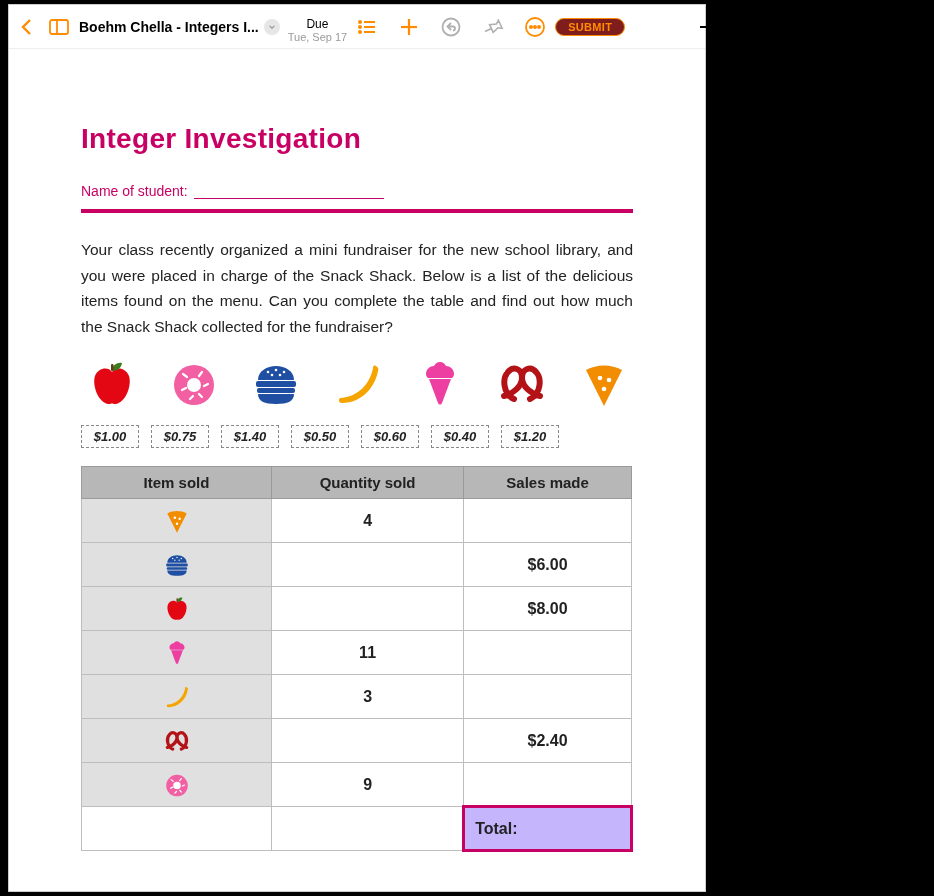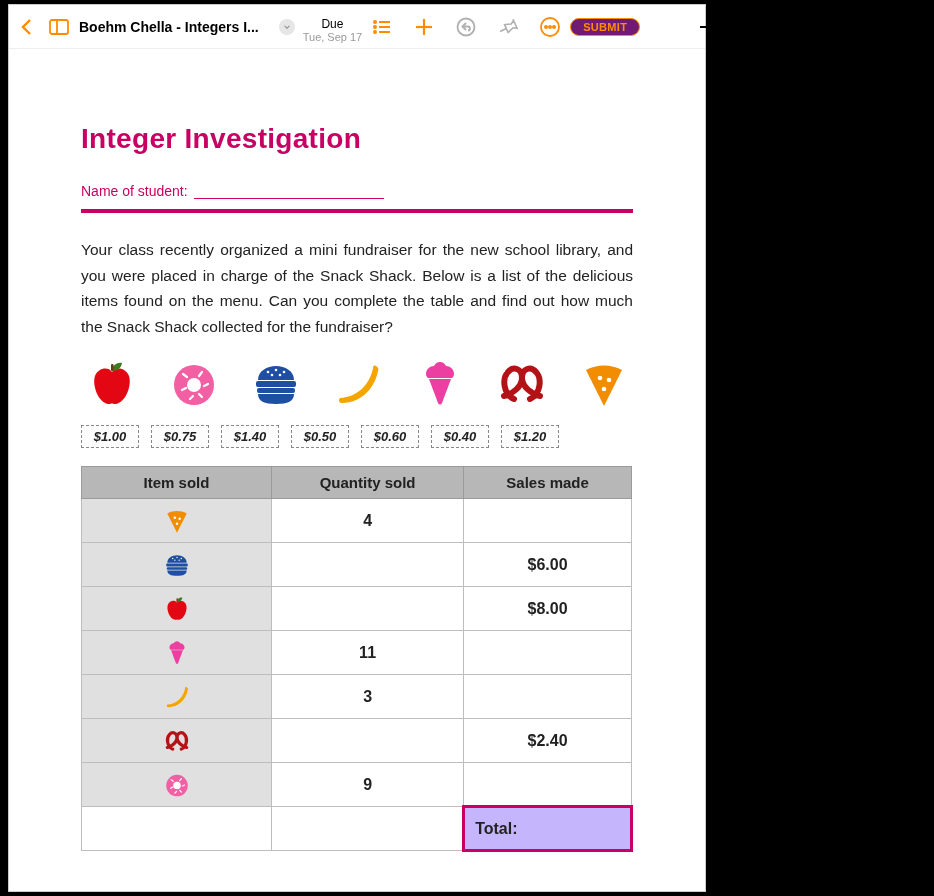--- a/index.html
+++ b/index.html
@@ -25,28 +25,28 @@
     height: 44px;
     display: flex;
     align-items: center;
     padding: 0 6px;
     gap: 8px;
     border-bottom: 1px solid #eee;
   }
   .tb-icon { width: 24px; height: 24px; display:flex; align-items:center; justify-content:center; color:#ff8c00; }
   .tb-icon.grey { color:#b0b0b0; }
   .tb-spacer { width: 2px; }
-  .title-block { display:flex; align-items:center; gap:20px; }
+  .title-block { display:flex; align-items:center; gap:5px; }
   .doc-title { font-weight:700; font-size:14px; color:#000; white-space:nowrap; max-width:180px; overflow:hidden; text-overflow:ellipsis;}
   .chev { width:16px; height:16px; border-radius:50%; background:#e6e6e6; display:flex; align-items:center; justify-content:center; color:#888; }
   .due-block { display:flex; flex-direction:column; align-items:center; line-height:1.1;margin-top:8px; }
   .due-label { font-size:12px; color:#000; }
   .due-date { font-size:11px; color:#9a9a9a; }
   .submit-btn {
-    border:1.5px solid #ff8c00; color:#ff8c00; background:#701a75;
+    border:1.5px solid #ff8c00; color:#ff8c00; background:#7f1d1d;
     border-radius: 12px; padding: 2px 12px; font-size:11px; font-weight:700;
     letter-spacing:0.3px;
   }
   .pointer-line {
     position:absolute;
     top: 26px; left: 700px; width: 42px; height: 2px; background:#000;
   }
 
   .page {
     flex:1;

